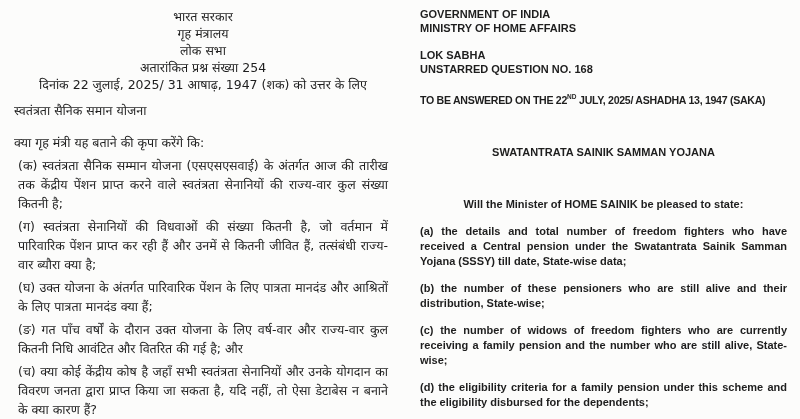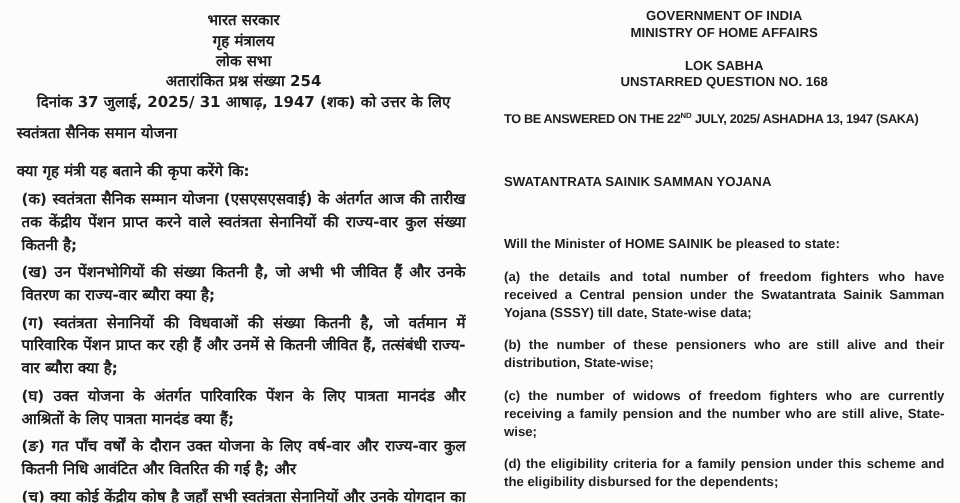--- a/index.html
+++ b/index.html
@@ -18,21 +18,21 @@
   }
   .col {
     box-sizing: border-box;
     width: 400px;
     flex: 0 0 400px;
   }
   
   .col.hi {
     padding: 8px 8px 0 14px;
     font-family: "DejaVu Sans", "Liberation Sans", sans-serif;
-    font-weight: 700;
+    font-weight: 400;
     font-size: 12.5px;
   }
   .hi .hdr-line {
     text-align: center;
     line-height: 17px;
   }
   .hi .subject      { margin-top: 8px;  line-height: 19px; }
   .hi .member       { margin-top: 2px;  line-height: 19px; }
   .hi .intro        { margin-top: 13px; line-height: 19px; }
   .hi .qitem {
@@ -41,60 +41,58 @@
     margin: 4px;
   }
   
   .col.en {
     padding: 7px 13px 0 20px;
     font-family: "Liberation Sans", "DejaVu Sans", sans-serif;
     font-weight: 700;
     font-size: 11px;
   }
   .en .hdr-line {
-    text-align: center;
     line-height: 14px;
   }
   .en .hdr-gap { height: 13px; }
   .en p {
     margin: 0 0 12px 0;
     line-height: 15px;
     text-align: justify;
   }
   .en p.date-line {
     margin-top: 13px;
     white-space: nowrap;
     letter-spacing: -0.3px;
     font-size: 10.6px;
     text-align: left;
   }
-  .en p.left { text-align: left; margin-top: 37px; }
+  .en p.left { text-align: center; margin-top: 37px; }
   .en sup {
     font-size: 6.5px;
     vertical-align: super;
     letter-spacing: 0;
   }
 </style>
 </head>
 <body>
 
 <div class="sheet">
 
   <div class="col hi">
     <div class="hdr-line">भारत सरकार</div>
     <div class="hdr-line">गृह मंत्रालय</div>
     <div class="hdr-line">लोक सभा</div>
     <div class="hdr-line">अतारांकित प्रश्न संख्या 254</div>
-    <div class="hdr-line">दिनांक 37 जुलाई, 2025/ 31 आषाढ़, 1947 (शक) को उत्तर के लिए</div>
+    <div class="hdr-line">दिनांक 22 जुलाई, 2025/ 31 आषाढ़, 1947 (शक) को उत्तर के लिए</div>
 
     <div class="subject">स्वतंत्रता सैनिक समान योजना</div>
     <div class="intro">क्या गृह मंत्री यह बताने की कृपा करेंगे कि:</div>
 
     <p class="qitem">(क) स्वतंत्रता सैनिक सम्मान योजना (एसएसएसवाई) के अंतर्गत आज की तारीख तक केंद्रीय पेंशन प्राप्त करने वाले स्वतंत्रता सेनानियों की राज्य-वार कुल संख्या कितनी है;</p>
-    <p class="qitem">(ख) उन पेंशनभोगियों की संख्या कितनी है, जो अभी भी जीवित हैं और उनके वितरण का राज्य-वार ब्यौरा क्या है;</p>
     <p class="qitem">(ग) स्वतंत्रता सेनानियों की विधवाओं की संख्या कितनी है, जो वर्तमान में पारिवारिक पेंशन प्राप्त कर रही हैं और उनमें से कितनी जीवित हैं, तत्संबंधी राज्य-वार ब्यौरा क्या है;</p>
     <p class="qitem">(घ) उक्त योजना के अंतर्गत पारिवारिक पेंशन के लिए पात्रता मानदंड और आश्रितों के लिए पात्रता मानदंड क्या हैं;</p>
     <p class="qitem">(ङ) गत पाँच वर्षों के दौरान उक्त योजना के लिए वर्ष-वार और राज्य-वार कुल कितनी निधि आवंटित और वितरित की गई है; और</p>
     <p class="qitem">(च) क्या कोई केंद्रीय कोष है जहाँ सभी स्वतंत्रता सेनानियों और उनके योगदान का विवरण जनता द्वारा प्राप्त किया जा सकता है, यदि नहीं, तो ऐसा डेटाबेस न बनाने के क्या कारण हैं?</p>
   </div>
 
   <div class="col en">
     <div class="hdr-line">GOVERNMENT OF INDIA</div>
     <div class="hdr-line">MINISTRY OF HOME AFFAIRS</div>
     <div class="hdr-gap"></div>

